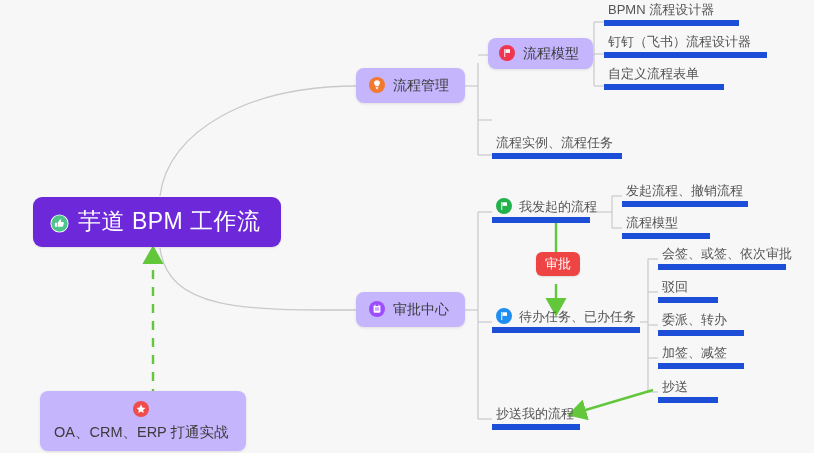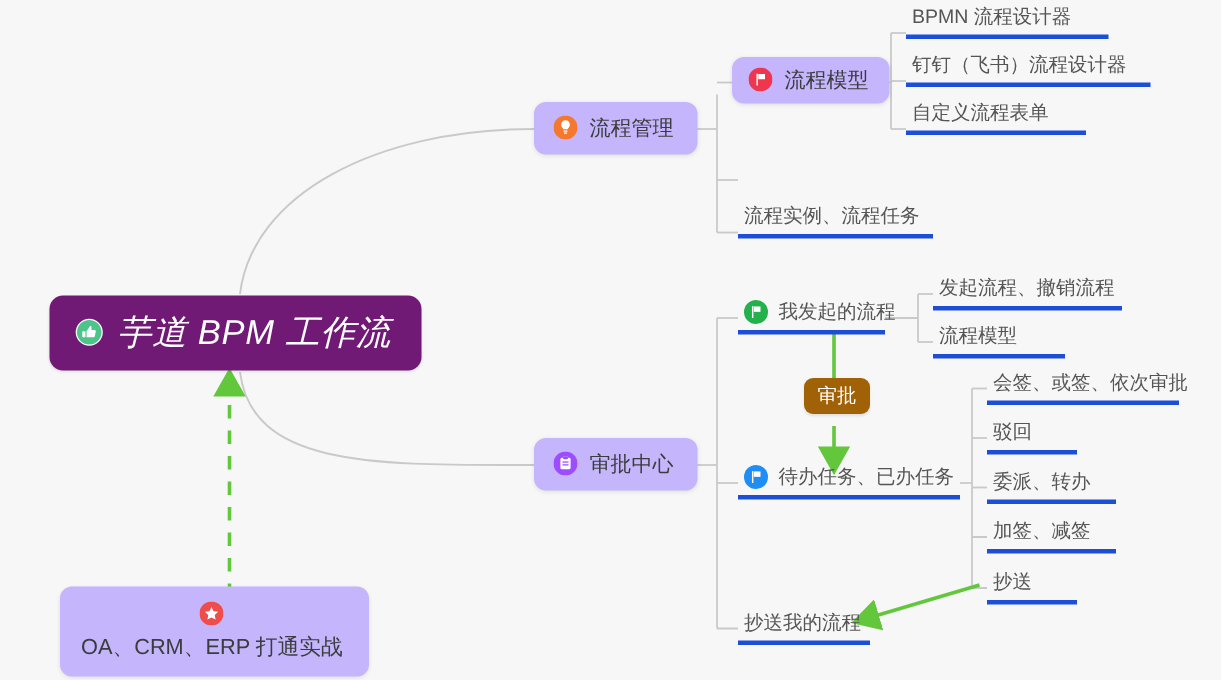--- a/index.html
+++ b/index.html
@@ -9,26 +9,25 @@
     font-family:"Liberation Sans","DejaVu Sans",sans-serif;
     overflow:hidden;
     position:relative;
   }
   #canvas{position:absolute;left:0;top:0;width:814px;height:453px;}
   #svg-layer{position:absolute;left:0;top:0;width:814px;height:453px;pointer-events:none;}
 
   
   .root-node{
     position:absolute;
-    display:flex;align-items:center;gap:9px;
-    background:#701a75;
+    display:flex;align-items:flex-end;gap:9px;
+    background:#6d28d9;
     border-radius:9px;
     padding:13px 20px 14px 17px;
     box-shadow:0 1px 2px rgba(0,0,0,.10);
-    font-style:italic;
   }
   .root-label{
     color:#ffffff;
     font-size:23px;
     letter-spacing:.5px;
     white-space:nowrap;
     line-height:1;
   }
 
   
@@ -44,36 +43,36 @@
     color:#3c3c3c;
     font-size:14px;
     white-space:nowrap;
     line-height:1;
   }
 
   
   .line-node{
     position:absolute;
     display:flex;align-items:center;gap:7px;
-    border-bottom:3px solid #1d4ed8;
+    border-bottom:6px solid #1d4ed8;
     padding:0 6px 5px 4px;
     box-sizing:border-box;
     height:23px;
   }
   .line-label{
     color:#555555;
     font-size:13px;
     white-space:nowrap;
     line-height:1;
   }
 
   
   .tag-node{
     position:absolute;
-    background:#a16207;
+    background:#ef4444;
     border-radius:6px;
     padding:5px 9px 6px 9px;
     color:#ffffff;
     font-size:13px;
     line-height:1;
     white-space:nowrap;
     box-shadow:0 1px 2px rgba(0,0,0,.10);
   }
 
   

